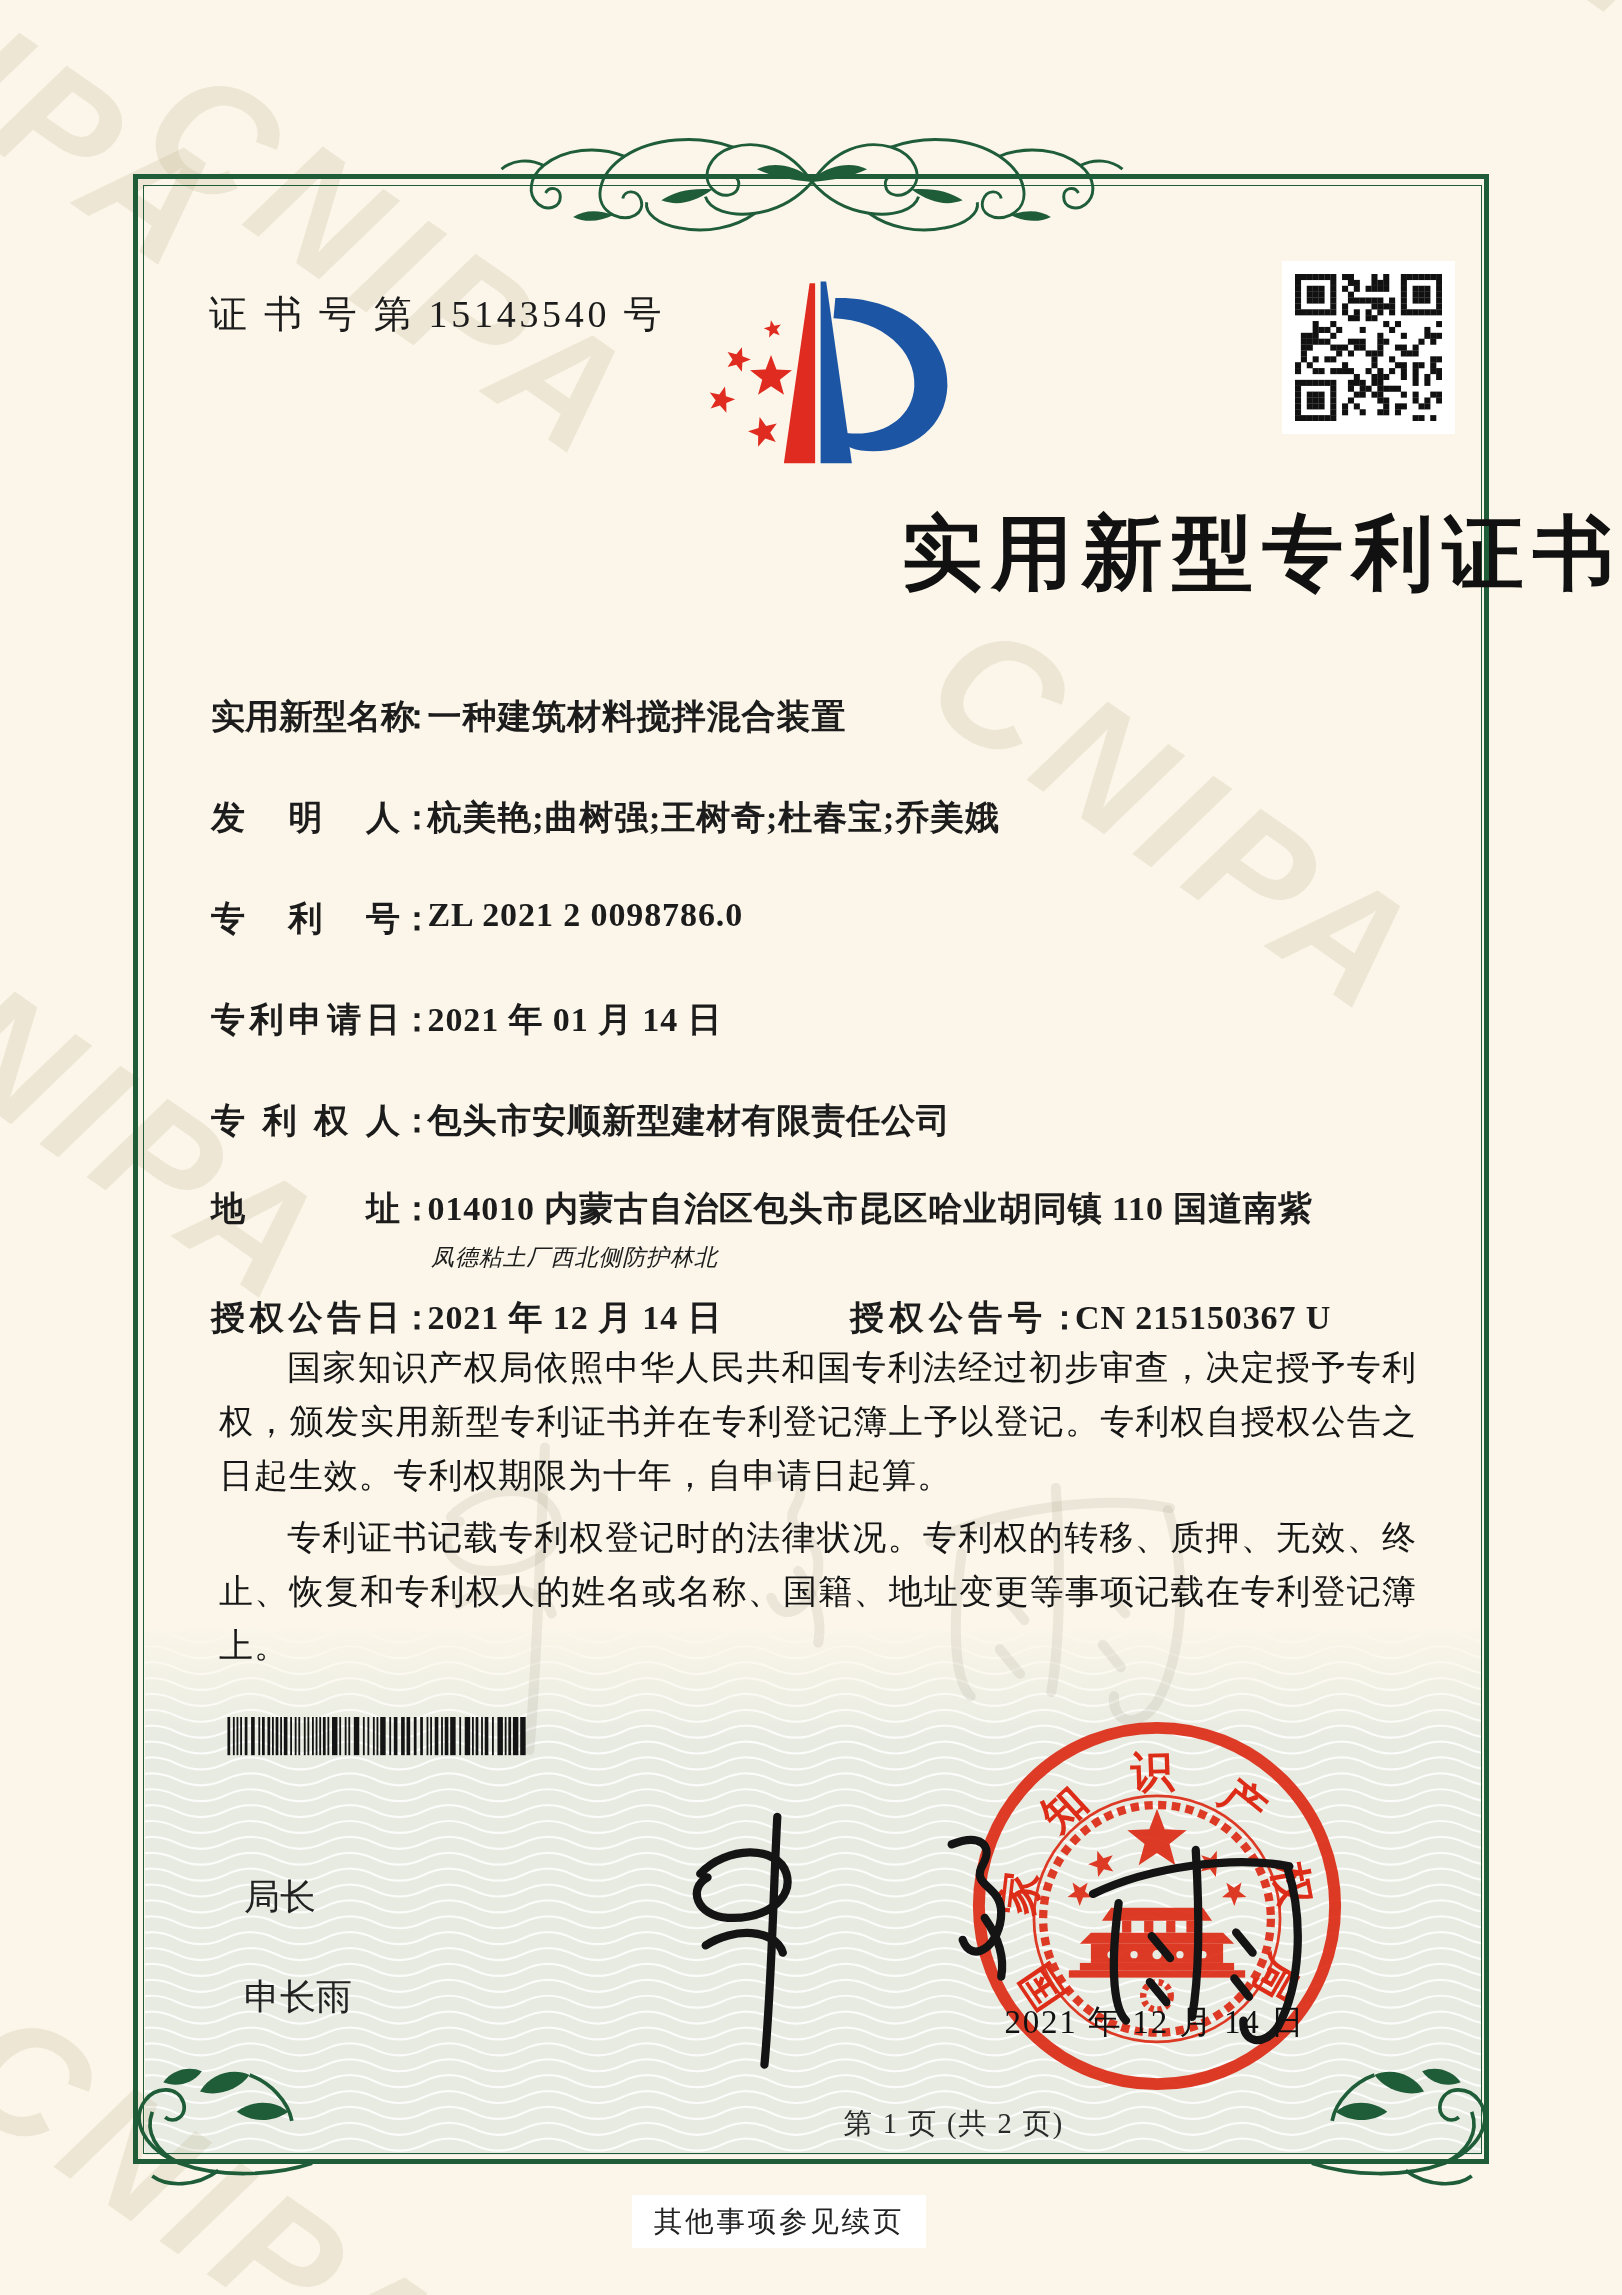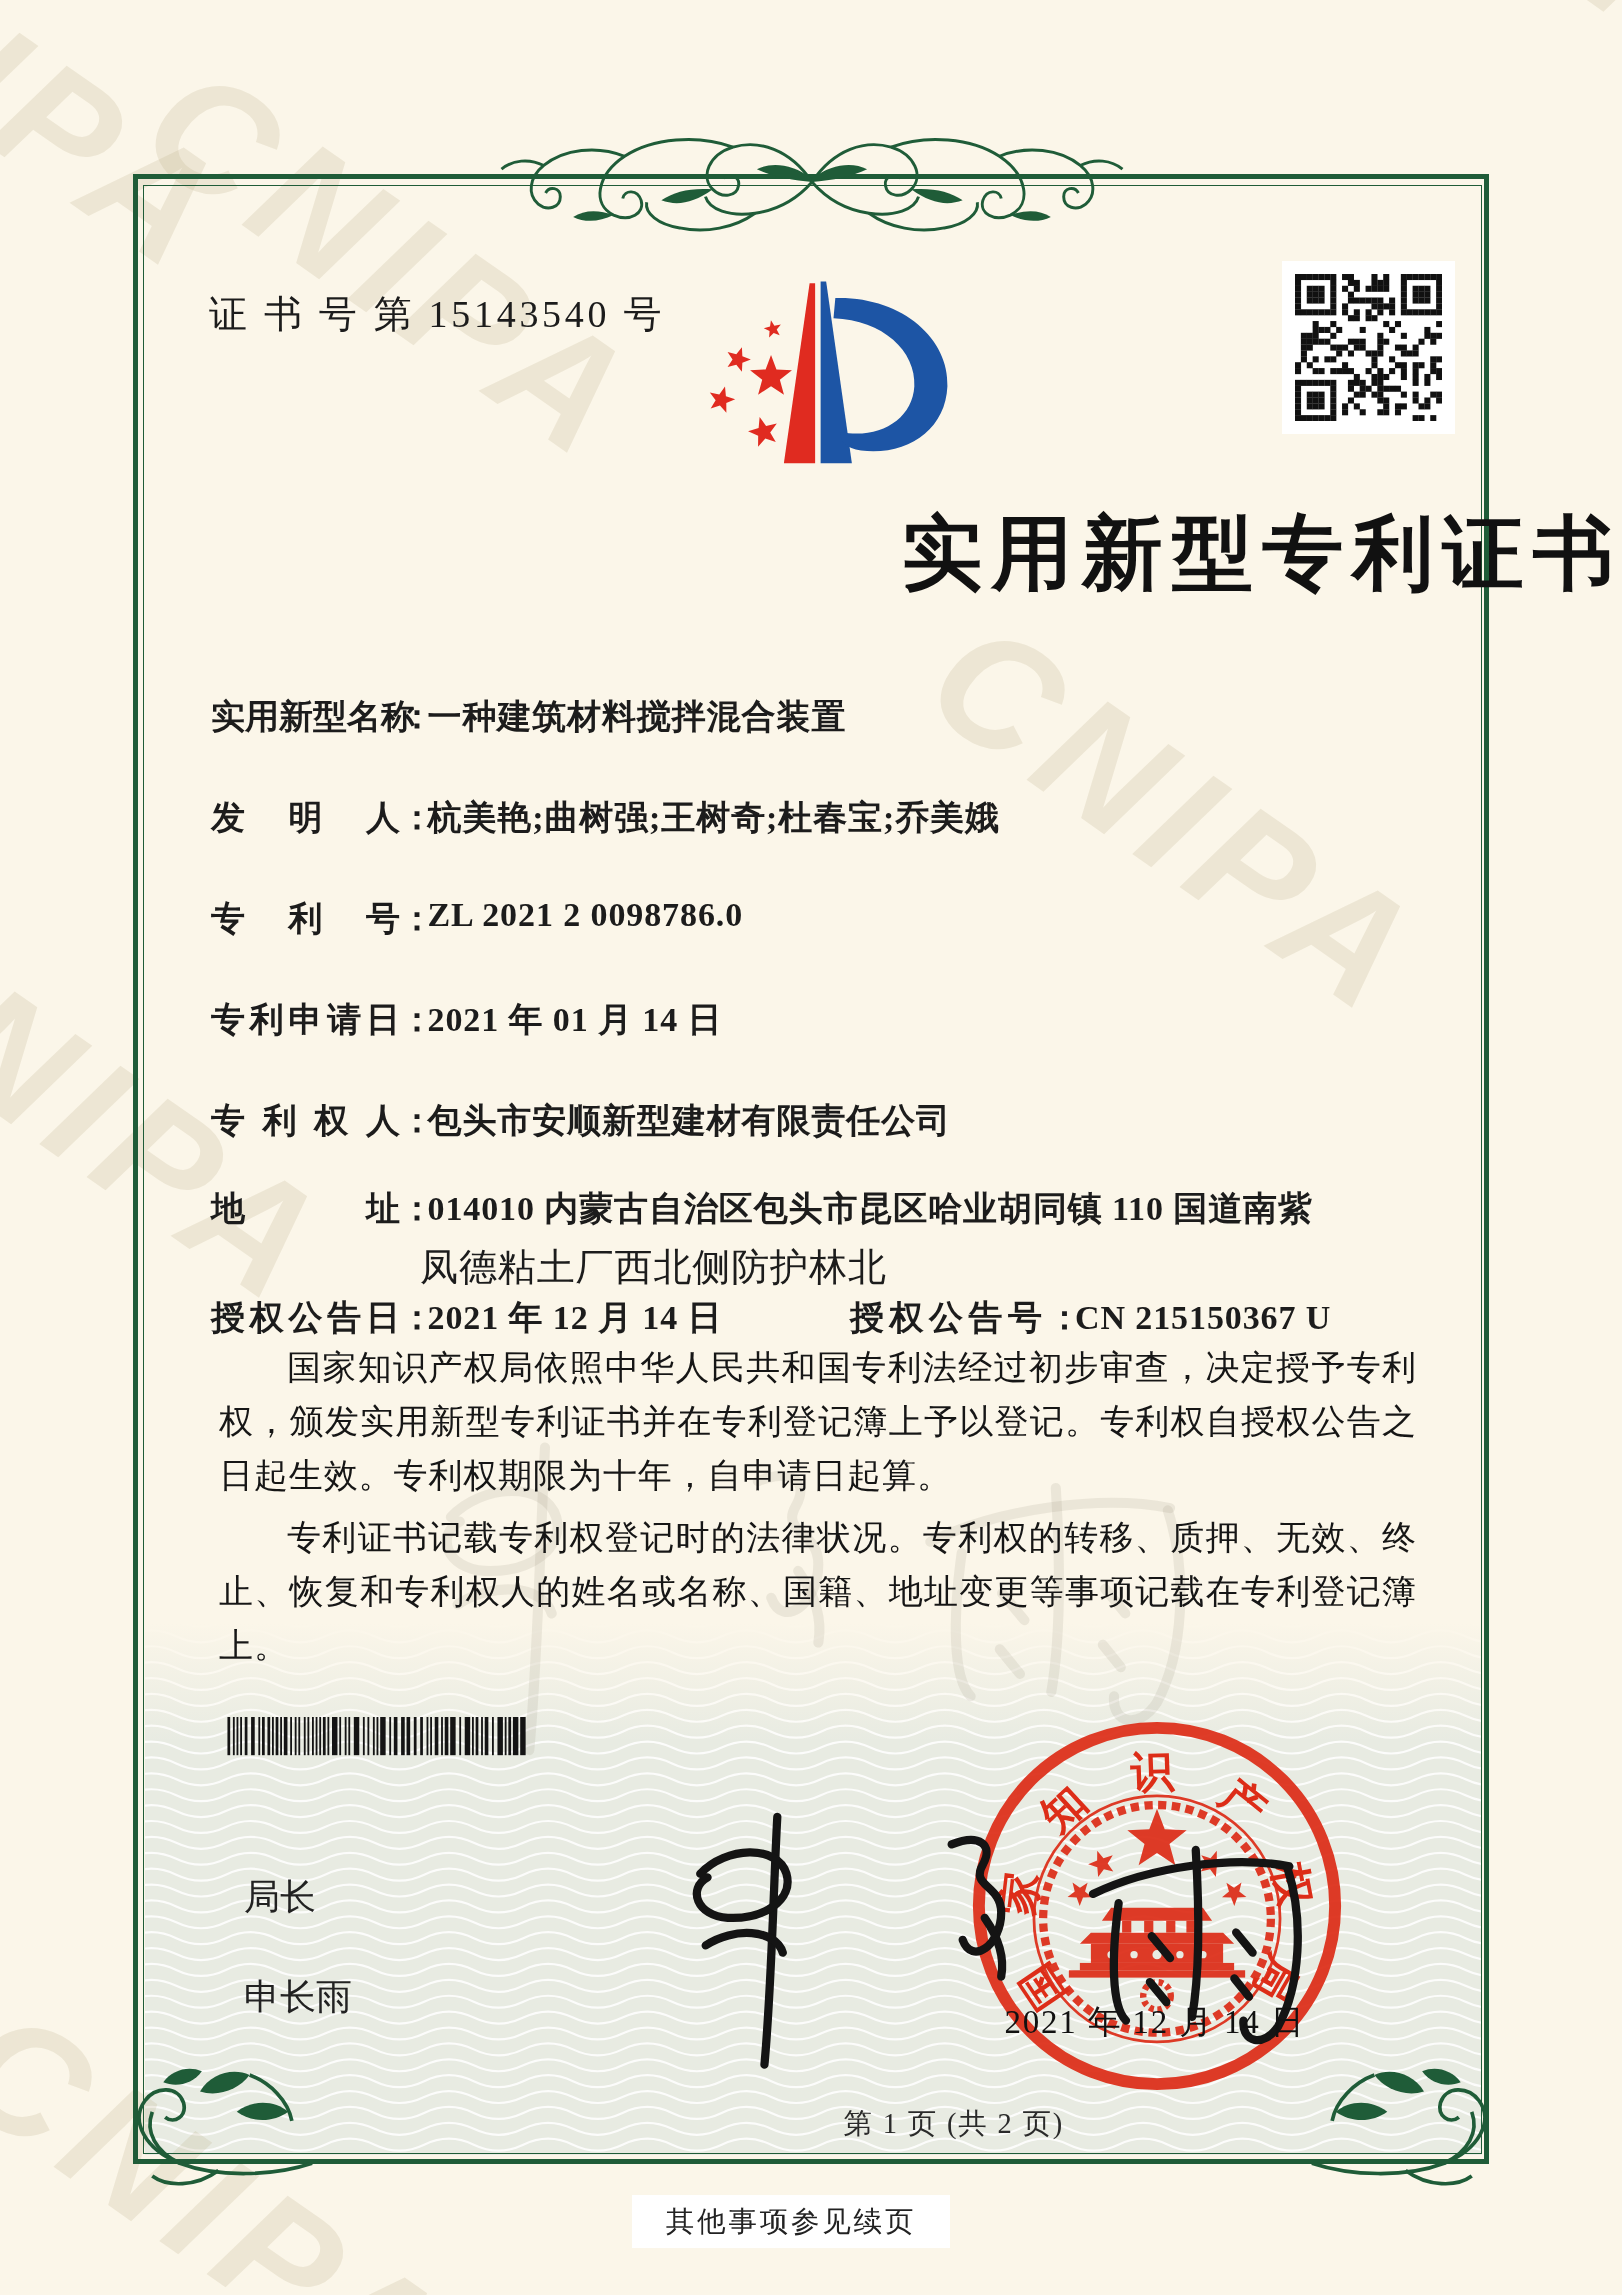--- a/index.html
+++ b/index.html
@@ -42,21 +42,21 @@
   .qr-box{left:1282px;top:261px;width:173px;height:173px;background:#fff;z-index:5;}
   .qr-box svg{position:absolute;left:13px;top:13px;}
   .doc-title{left:0;top:500px;width:100%;text-align:right;
     font-size:81px;font-weight:bold;letter-spacing:9.2px;color:#111;z-index:5;}
 
   
   .field-row{left:211px;width:1221px;font-size:34px;z-index:5;white-space:nowrap;font-weight:bold;}
   .flabel{display:inline-block;width:189px;text-align:justify;text-align-last:justify;vertical-align:top;}
   .fcolon{display:inline-block;width:27.5px;vertical-align:top;}
   .fvalue{letter-spacing:0.9px;}
-  .addr-line2{left:420px;font-size:38px;letter-spacing:0.9px;z-index:5;}
+  .addr-line2{left:431px;font-size:23px;letter-spacing:0.9px;z-index:5;font-style:italic;}
   .grant-no-group{position:absolute;left:639px;top:0;white-space:nowrap;}
   .gn-label{letter-spacing:5.5px;}
 
   
   .body-text{left:211px;top:1333px;width:1214px;z-index:5;}
   .body-text p{margin:8px;font-size:34px;line-height:54px;letter-spacing:0.9px;
     text-align:justify;text-indent:68px;color:#161616;}
 
   
   .barcode{left:226px;top:1717px;z-index:5;}
@@ -66,21 +66,21 @@
   .sig-ghost{z-index:2;color:rgba(150,140,120,0.15);}
   .seal-svg{left:955px;top:1704px;z-index:5;}
   .seal-char{fill:var(--seal_red,#dd2d18);font-size:47px;font-weight:bold;
     font-family:"Liberation Serif","DejaVu Serif",serif;text-anchor:middle;dominant-baseline:central;}
   .seal-date{left:987px;top:2000px;width:336px;text-align:center;
     font-size:33px;letter-spacing:1.8px;color:#111;z-index:6;}
 
   
   .page-info{left:489px;top:2105px;width:575px;text-align:right;
     font-size:28.5px;letter-spacing:1.8px;color:#2a2a2a;z-index:5;}
-  .note-box{left:632px;top:2195px;width:318px;height:53px;background:#ffffff;z-index:5;}
+  .note-box{left:632px;top:2195px;width:294px;height:53px;background:#ffffff;z-index:5;}
   .note-box span{display:block;text-align:center;font-size:28.5px;line-height:53px;letter-spacing:2.8px;color:#222;}
 </style>
 </head>
 <body>
 
 <span class="wm" style="left:-294px;top:-18.4px">CNIPA</span>
 <span class="wm" style="left:115px;top:170px">CNIPA</span>
 <span class="wm" style="left:1460px;top:-55px">CNIPA</span>
 <span class="wm" style="left:900px;top:725px">CNIPA</span>
 <span class="wm" style="left:-193px;top:1015px">CNIPA</span>

